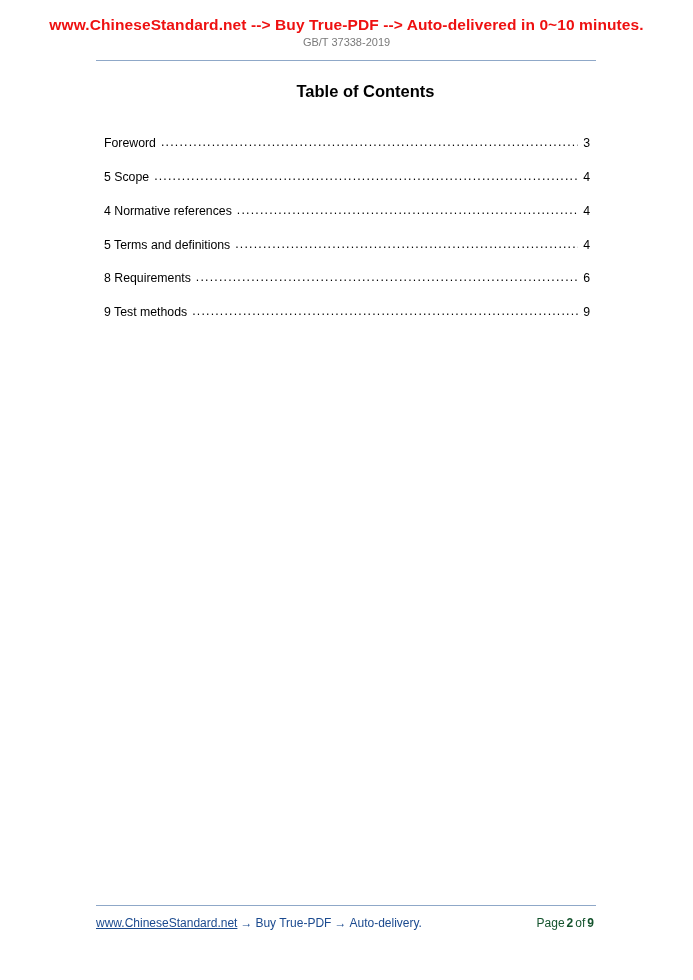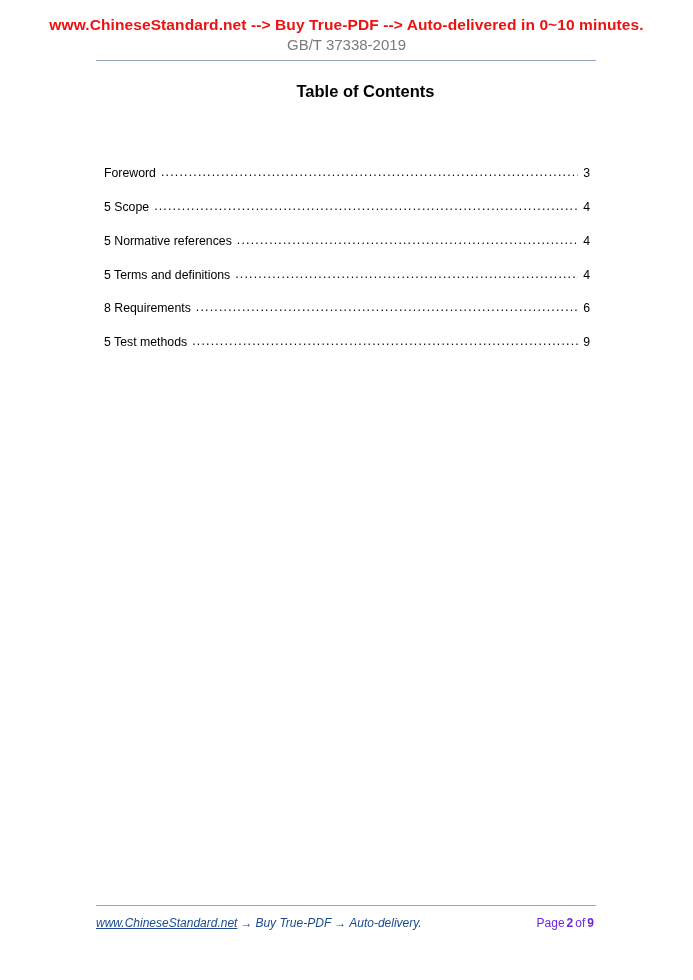--- a/index.html
+++ b/index.html
@@ -33,21 +33,21 @@
     letter-spacing: 0.1px;
     white-space: nowrap;
   }
   .std-code {
     position: absolute;
     top: 36px;
     left: 0;
     width: 693px;
     text-align: center;
     color: #7a7a7a;
-    font-size: 15px;
+    font-size: 11px;
   }
   .top-rule {
     position: absolute;
     top: 60px;
     left: 96px;
     width: 500px;
     border-top: 1px solid #8fa8c8;
   }
   .toc-title {
     position: absolute;
@@ -57,21 +57,20 @@
     text-align: center;
     font-size: 16.5px;
     font-weight: bold;
     margin-left: 19px;
   }
   .toc-list {
     position: absolute;
     top: 136px;
     left: 104px;
     width: 486px;
-    margin-top: 30px;
   }
   .toc-row {
     display: flex;
     align-items: baseline;
     font-size: 12.3px;
     color: #000;
     margin-bottom: 18.5px;
     line-height: 1.25;
   }
   .toc-label {
@@ -105,33 +104,32 @@
     top: 916px;
     left: 96px;
     width: 500px;
     display: flex;
     align-items: baseline;
     font-size: 12px;
     color: #1b4a8f;
   }
   .footer-left {
     white-space: nowrap;
-    font-style: italic;
   }
   .footer-site {
     color: #1b4a8f;
     text-decoration: underline;
   }
   .footer-arrow {
     padding: 0 3px;
   }
   .footer-right {
     margin-left: auto;
     white-space: nowrap;
-    color: #6d28d9;
+    color: #14532d;
   }
   .footer-num {
     font-weight: bold;
     padding: 0 2px;
   }
 </style>
 </head>
 <body>
 
 <div class="page">
@@ -150,39 +148,39 @@
       <span class="toc-page">3</span>
     </div>
 
     <div class="toc-row">
       <span class="toc-label">5 Scope</span>
       <span class="toc-dots">................................................................................................................................</span>
       <span class="toc-page">4</span>
     </div>
 
     <div class="toc-row">
-      <span class="toc-label">5 Normative references</span>
+      <span class="toc-label">4 Normative references</span>
       <span class="toc-dots">................................................................................................................................</span>
       <span class="toc-page">4</span>
     </div>
 
     <div class="toc-row">
       <span class="toc-label">5 Terms and definitions</span>
       <span class="toc-dots">................................................................................................................................</span>
       <span class="toc-page">4</span>
     </div>
 
     <div class="toc-row">
       <span class="toc-label">8 Requirements</span>
       <span class="toc-dots">................................................................................................................................</span>
       <span class="toc-page">6</span>
     </div>
 
     <div class="toc-row">
-      <span class="toc-label">5 Test methods</span>
+      <span class="toc-label">9 Test methods</span>
       <span class="toc-dots">................................................................................................................................</span>
       <span class="toc-page">9</span>
     </div>
 
   </div>
 
   <div class="footer-rule"></div>
 
   <div class="footer">
     <span class="footer-left">

